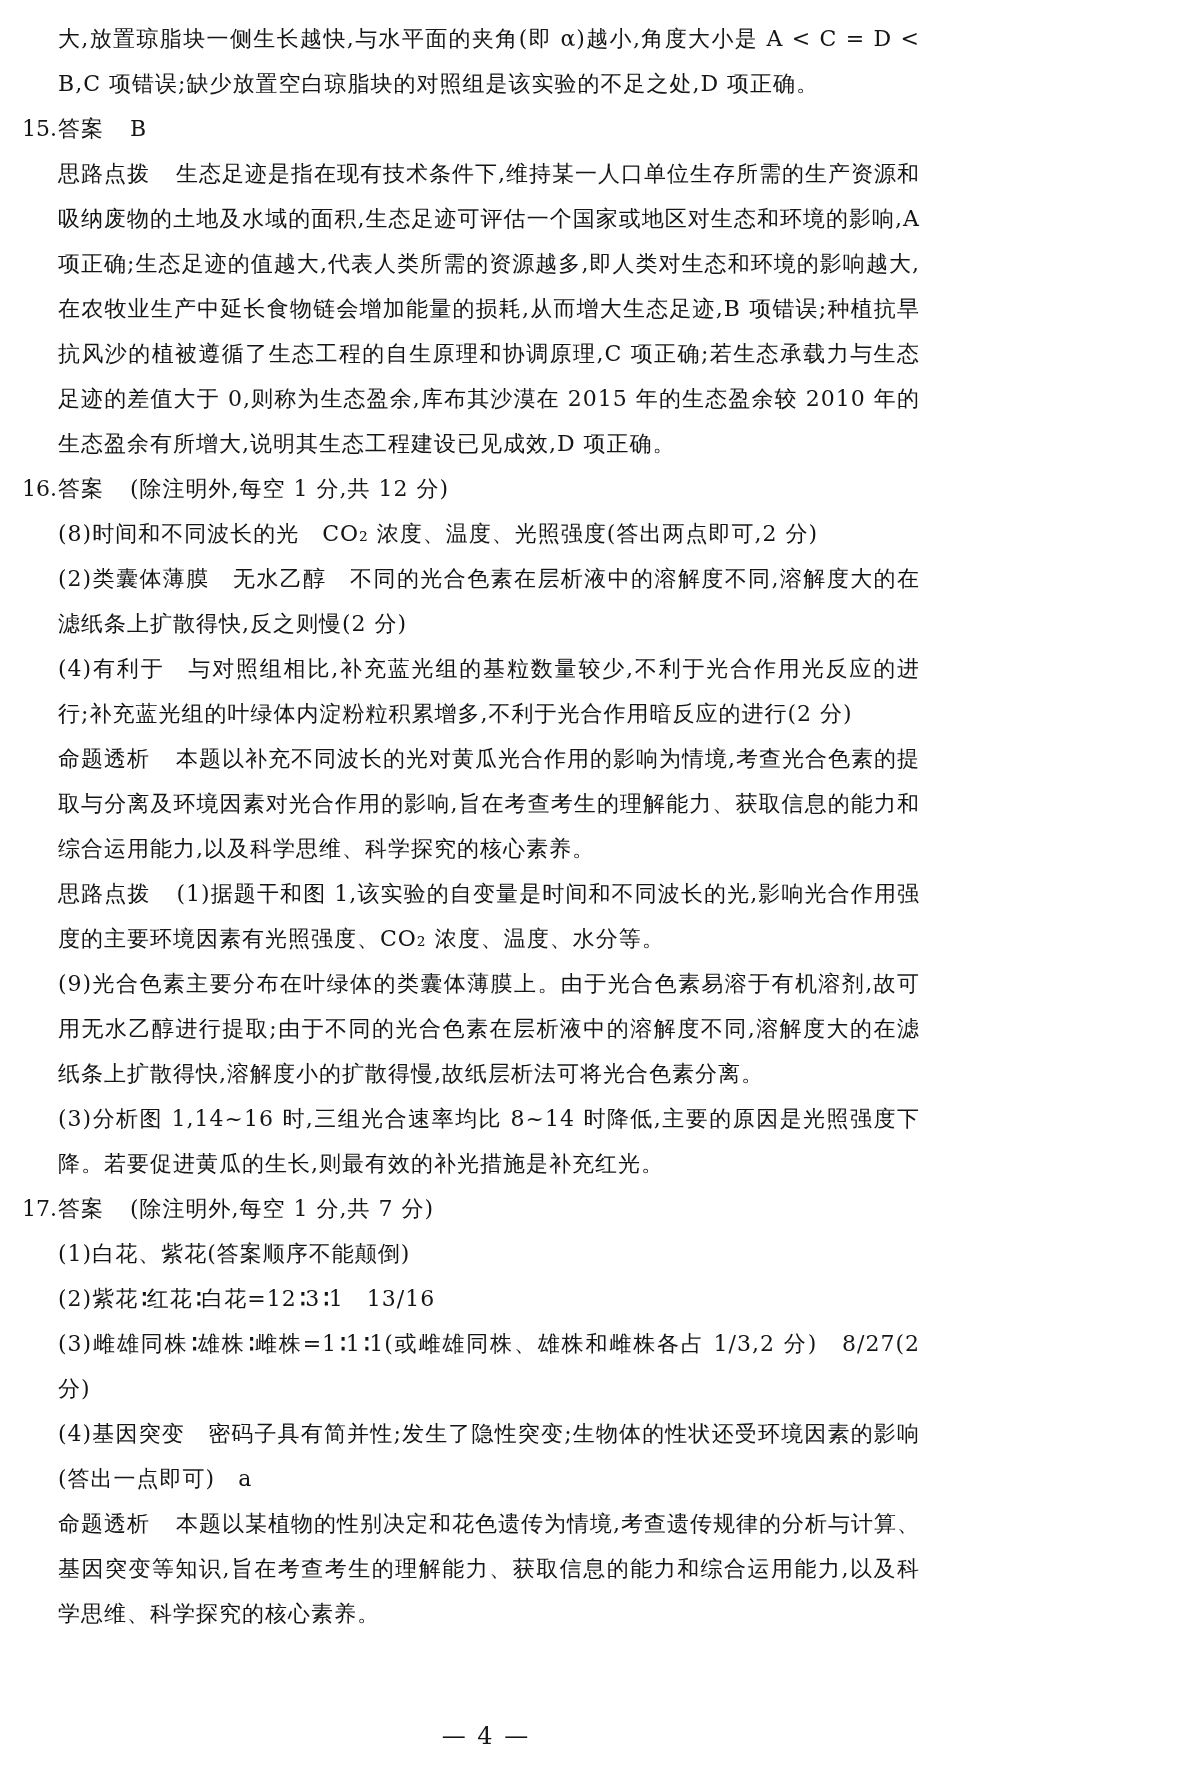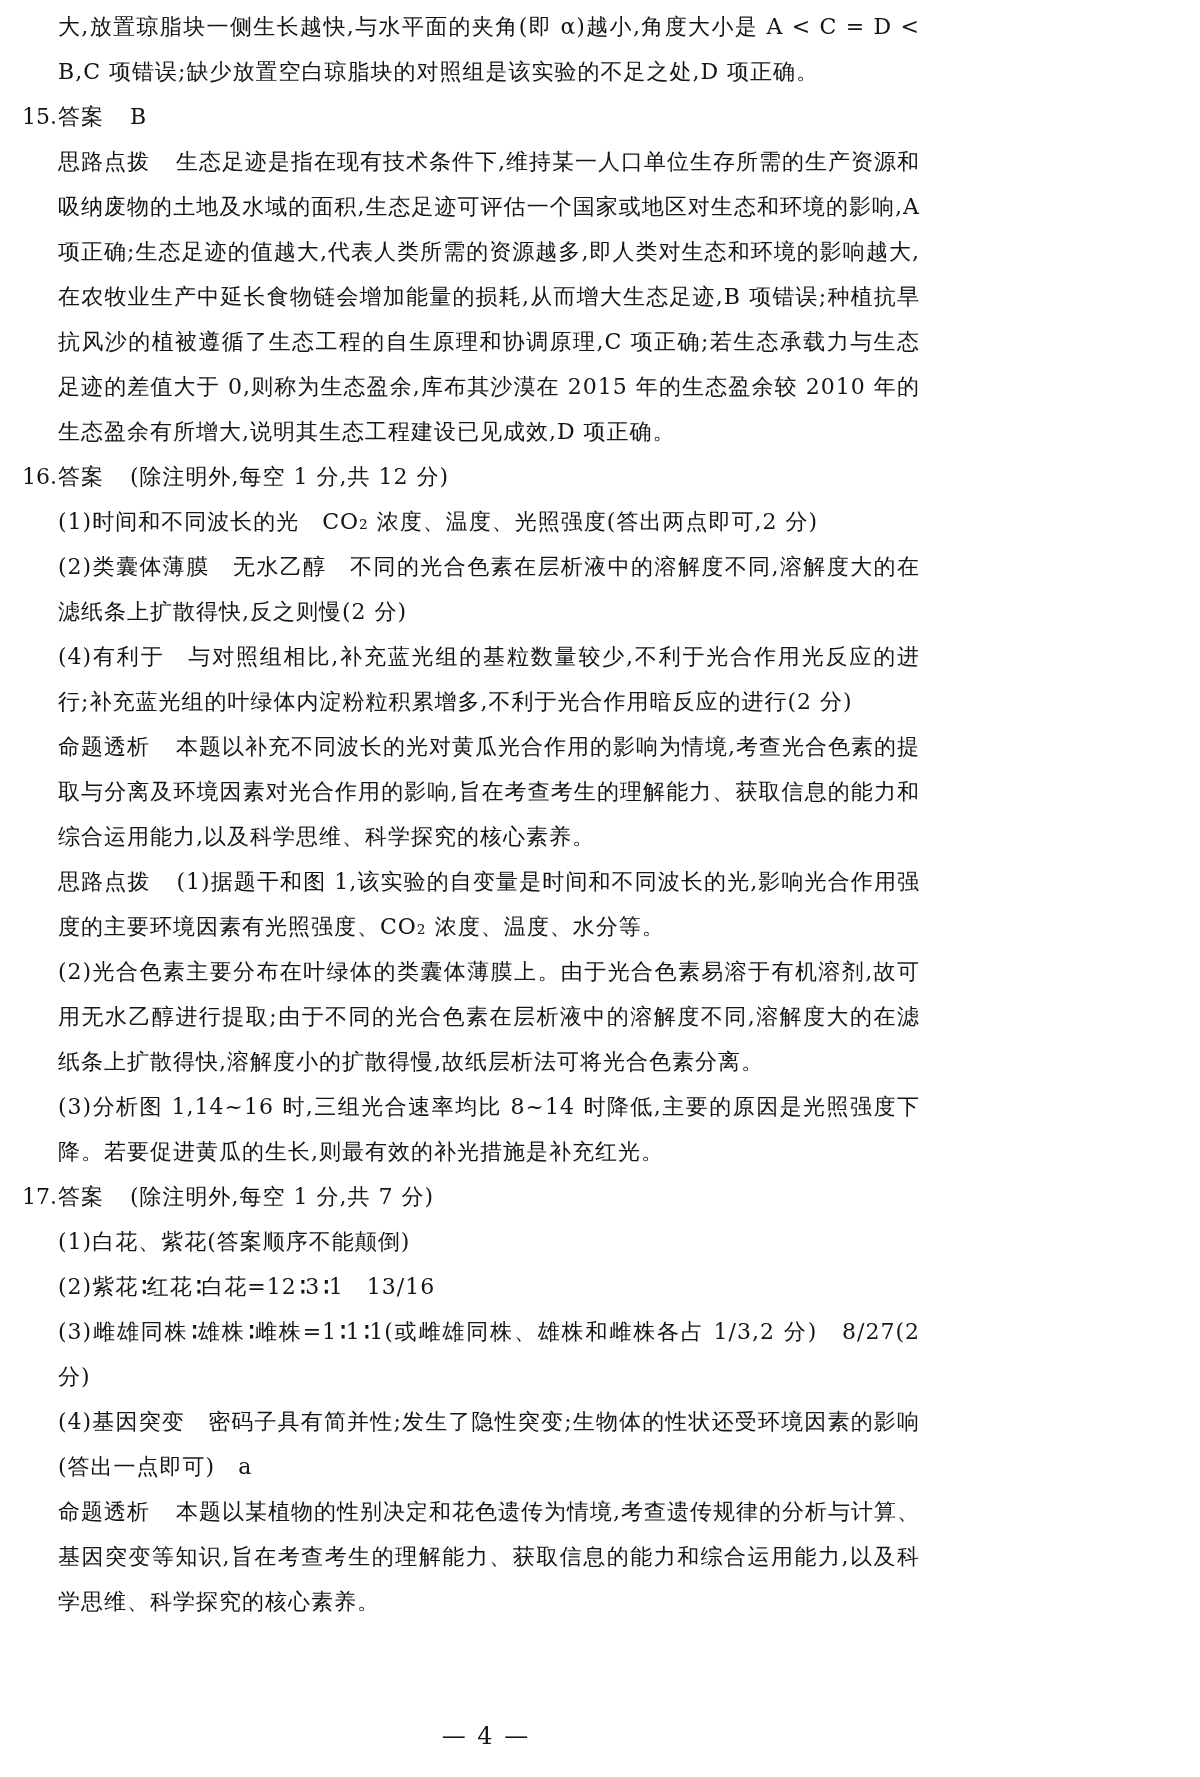--- a/index.html
+++ b/index.html
@@ -1,20 +1,20 @@
 <!DOCTYPE html>
 <html><head>
 <meta charset="utf-8">
 <style>
   html,body { margin:0; padding:0; background:#ffffff; }
   .page {
     position:relative;
     width:972px; height:1777px;
     box-sizing:border-box;
-    padding:4px 52px 0 58px;
+    padding:16px 52px 0 58px;
     background:#ffffff;
     color:#151515;
     font-family:"DejaVu Serif","Liberation Serif",serif;
     font-size:22px;
     line-height:45px;
     overflow:hidden;
   }
   p.para {
     margin:0;
     text-align:justify;
@@ -54,30 +54,30 @@
     </p>
     <p class="para">
       <b class="label">思路点拨</b><span>生态足迹是指在现有技术条件下,维持某一人口单位生存所需的生产资源和吸纳废物的土地及水域的面积,生态足迹可评估一个国家或地区对生态和环境的影响,A 项正确;生态足迹的值越大,代表人类所需的资源越多,即人类对生态和环境的影响越大,在农牧业生产中延长食物链会增加能量的损耗,从而增大生态足迹,B 项错误;种植抗旱抗风沙的植被遵循了生态工程的自生原理和协调原理,C 项正确;若生态承载力与生态足迹的差值大于 0,则称为生态盈余,库布其沙漠在 2015 年的生态盈余较 2010 年的生态盈余有所增大,说明其生态工程建设已见成效,D 项正确。</span>
     </p>
   </section>
 
   <section class="question">
     <p class="para">
       <span class="qnum">16.</span><b class="label">答案</b><span>(除注明外,每空 1 分,共 12 分)</span>
     </p>
-    <p class="para">(1)时间和不同波长的光　CO₂ 浓度、温度、光照强度(答出两点即可,2 分)</p>
+    <p class="para">(8)时间和不同波长的光　CO₂ 浓度、温度、光照强度(答出两点即可,2 分)</p>
     <p class="para">(2)类囊体薄膜　无水乙醇　不同的光合色素在层析液中的溶解度不同,溶解度大的在滤纸条上扩散得快,反之则慢(2 分)</p>
     <p class="para">(4)有利于　与对照组相比,补充蓝光组的基粒数量较少,不利于光合作用光反应的进行;补充蓝光组的叶绿体内淀粉粒积累增多,不利于光合作用暗反应的进行(2 分)</p>
     <p class="para">
       <b class="label">命题透析</b><span>本题以补充不同波长的光对黄瓜光合作用的影响为情境,考查光合色素的提取与分离及环境因素对光合作用的影响,旨在考查考生的理解能力、获取信息的能力和综合运用能力,以及科学思维、科学探究的核心素养。</span>
     </p>
     <p class="para">
       <b class="label">思路点拨</b><span>(1)据题干和图 1,该实验的自变量是时间和不同波长的光,影响光合作用强度的主要环境因素有光照强度、CO₂ 浓度、温度、水分等。</span>
     </p>
-    <p class="para">(2)光合色素主要分布在叶绿体的类囊体薄膜上。由于光合色素易溶于有机溶剂,故可用无水乙醇进行提取;由于不同的光合色素在层析液中的溶解度不同,溶解度大的在滤纸条上扩散得快,溶解度小的扩散得慢,故纸层析法可将光合色素分离。</p>
+    <p class="para">(9)光合色素主要分布在叶绿体的类囊体薄膜上。由于光合色素易溶于有机溶剂,故可用无水乙醇进行提取;由于不同的光合色素在层析液中的溶解度不同,溶解度大的在滤纸条上扩散得快,溶解度小的扩散得慢,故纸层析法可将光合色素分离。</p>
     <p class="para">(3)分析图 1,14~16 时,三组光合速率均比 8~14 时降低,主要的原因是光照强度下降。若要促进黄瓜的生长,则最有效的补光措施是补充红光。</p>
   </section>
 
   <section class="question">
     <p class="para">
       <span class="qnum">17.</span><b class="label">答案</b><span>(除注明外,每空 1 分,共 7 分)</span>
     </p>
     <p class="para">(1)白花、紫花(答案顺序不能颠倒)</p>
     <p class="para">(2)紫花∶红花∶白花=12∶3∶1　13/16</p>
     <p class="para">(3)雌雄同株∶雄株∶雌株=1∶1∶1(或雌雄同株、雄株和雌株各占 1/3,2 分)　8/27(2 分)</p>

